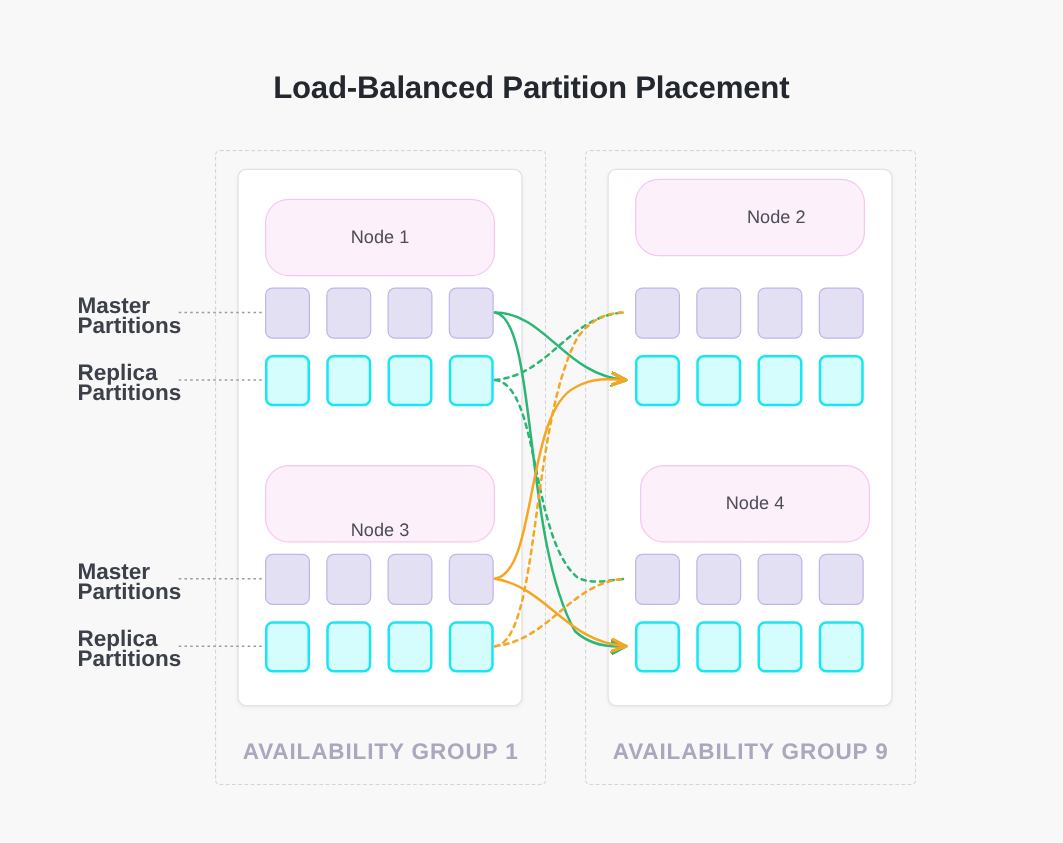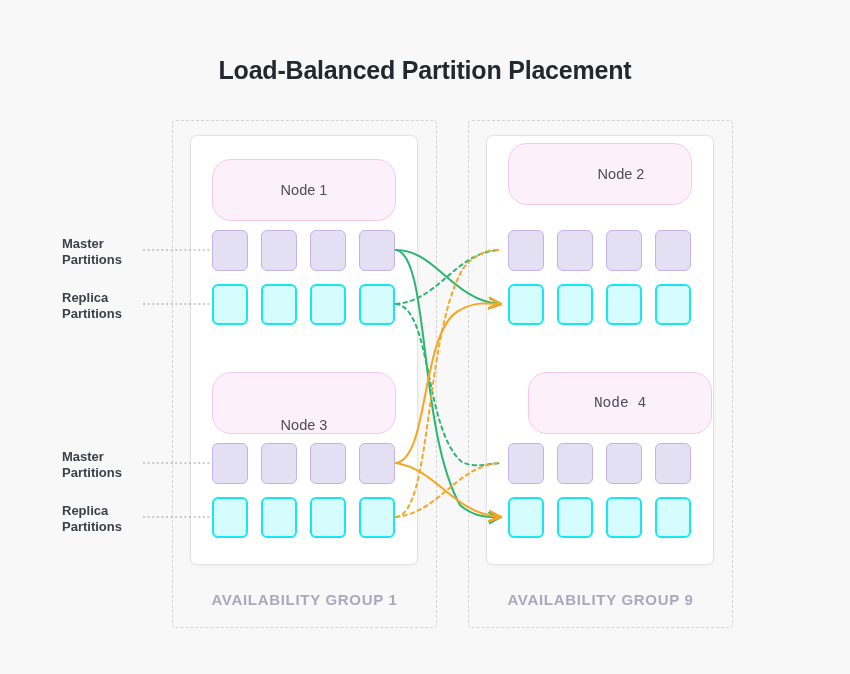--- a/index.html
+++ b/index.html
@@ -41,21 +41,21 @@
     border-radius: 4px;
     box-sizing: border-box;
   }
   #ag-container-1 { left: 172px; top: 120px; width: 265px; height: 508px; }
   #ag-container-2 { left: 468px; top: 120px; width: 265px; height: 508px; }
 
   .ag-label {
     position: absolute;
     width: 265px;
     text-align: center;
-    font-size: 15px;
+    font-size: 18px;
     font-weight: bold;
     letter-spacing: 0.7px;
     color: #a9a8bd;
     top: 591px;
   }
   #ag-label-1 { left: 172px; }
   #ag-label-2 { left: 468px; }
 
   
   .ag-panel {
@@ -80,21 +80,21 @@
     box-sizing: border-box;
     display: flex;
     align-items: center;
     justify-content: center;
     font-size: 14.5px;
     color: #4d4d57;
   }
   #node-box-1 { left: 212px; top: 159px; }
   #node-box-2 { left: 508px; top: 143px; padding-left: 42px; }
   #node-box-3 { left: 212px; top: 372px; align-items: flex-end; }
-  #node-box-4 { left: 528px; top: 372px; font-family: Liberation Mono, monospace; }
+  #node-box-4 { left: 512px; top: 372px; }
 
   
   .partition {
     position: absolute;
     width: 36px;
     height: 41px;
     border-radius: 6px;
     box-sizing: border-box;
   }
   .partition.master {
@@ -104,21 +104,21 @@
   .partition.replica {
     background: #d6fdfd;
     border: 2.2px solid #19e6f3;
   }
 
   
   .row-label {
     position: absolute;
     width: 96px;
     text-align: left;
-    font-size: 13px;
+    font-size: 18px;
     font-weight: bold;
     line-height: 16px;
     color: #3c4049;
   }
   #row-label-master-top   { left: 62px; top: 236px; }
   #row-label-replica-top  { left: 62px; top: 290px; }
   #row-label-master-bot   { left: 62px; top: 449px; }
   #row-label-replica-bot  { left: 62px; top: 503px; }
 
   

